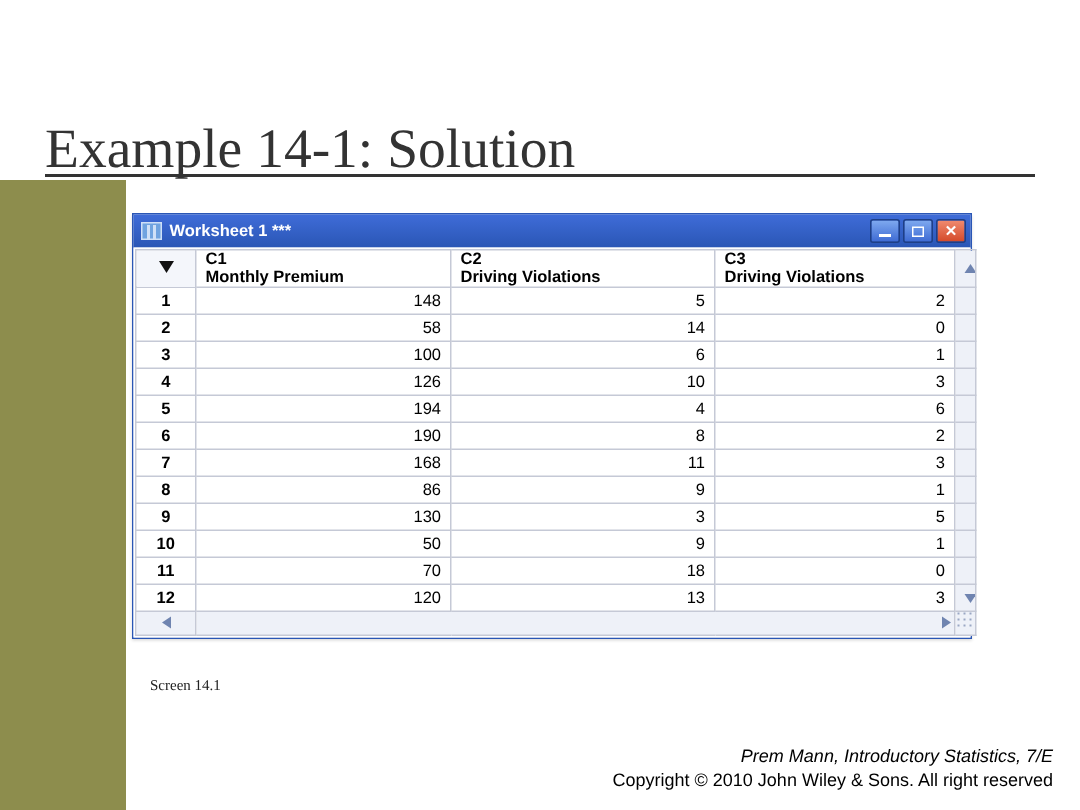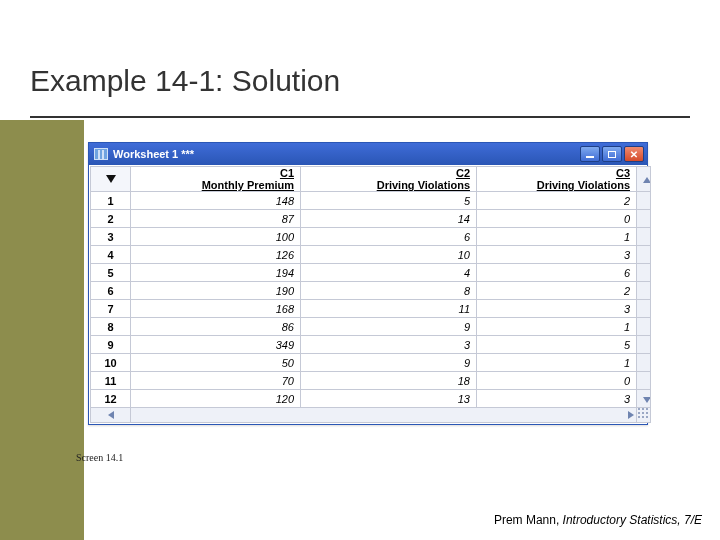--- a/index.html
+++ b/index.html
@@ -19,23 +19,24 @@
     background: #8d8d4d;
   }
   .left-band-top {
     position: absolute;
     left: 0; top: 0;
     width: 84px; height: 120px;
     background: #fff;
   }
   .title {
     position: absolute;
-    left: 30px; top: 64px;
-    font-size: 30px;
+    left: 30px; top: 78px;
+    font-size: 37px;
     color: #333;
+    font-family: Liberation Serif, serif;
   }
   .title-rule {
     position: absolute;
     left: 30px; top: 116px;
     width: 660px;
     border-top: 2px solid #333;
   }
   .window {
     position: absolute;
     left: 88px; top: 142px;
@@ -103,40 +104,40 @@
     height: 18px;
     padding: 0 6px;
     white-space: nowrap;
     overflow: hidden;
   }
   col.rowhdr { width: 40px; }
   col.c1 { width: 170px; }
   col.c2 { width: 176px; }
   col.c3 { width: 160px; }
   col.sbar { width: 14px; }
-  th.colhdr { font-weight: bold; text-align: right; text-decoration: underline; }
+  th.colhdr { font-weight: bold; text-align: left; }
   th.colhdr .sub { display: block; font-weight: bold; }
   th.corner {
     position: relative;
     background: #f4f6fb;
     text-align: center;
   }
   .arrow-down {
     width: 0; height: 0;
     border-left: 5px solid transparent;
     border-right: 5px solid transparent;
     border-top: 8px solid #111;
     display: inline-block;
   }
   th.rowhdr {
     background: #fff;
     font-weight: bold;
     text-align: center;
   }
-  td.cell { text-align: right; font-style: italic; }
+  td.cell { text-align: right; }
   td.sb, th.sb {
     background: #eef1f8;
     padding: 0;
     text-align: center;
   }
   .sb-up, .sb-down, .sb-left, .sb-right, .sb-track, .sb-corner {
     background: #eef1f8;
   }
   .chev {
     width: 0; height: 0; display: inline-block;
@@ -148,34 +149,34 @@
   tr.bsb td, tr.bsb th { height: 14px; padding:0; background:#eef1f8; text-align:center; }
   .sb-corner-dots {
     width: 12px; height: 12px;
     background:
       radial-gradient(#9aa7c4 1px, transparent 1px) 3px 3px/4px 4px,
       #eef1f8;
     display:inline-block;
   }
   .caption {
     position: absolute;
-    left: 76px; top: 452px;
+    left: 100px; top: 452px;
     font-size: 10px;
     color: #222;
     font-family: "Times New Roman", serif;
   }
   .footer {
     position: absolute;
     right: 18px; bottom: 12px;
     font-size: 12px;
     text-align: right;
     color: #000;
     line-height: 1.35;
   }
-  .footer .line1 .auth { font-family: Arial, sans-serif; }
+  .footer .line1 .auth { font-family: Arial, sans-serif; font-style: italic; }
   .footer .line1 .book { font-style: italic; }
 </style>
 </head>
 <body>
 
 <div class="left-band"></div>
 <div class="left-band-top"></div>
 
 <div class="title">Example 14-1: Solution</div>
 <div class="title-rule"></div>
@@ -231,21 +232,21 @@
       <tbody id="tbody">
           <tr>
             <th class="rowhdr">1</th>
             <td class="cell">148</td>
             <td class="cell">5</td>
             <td class="cell">2</td>
             <td class="sb"></td>
           </tr>
           <tr>
             <th class="rowhdr">2</th>
-            <td class="cell">87</td>
+            <td class="cell">58</td>
             <td class="cell">14</td>
             <td class="cell">0</td>
             <td class="sb"></td>
           </tr>
           <tr>
             <th class="rowhdr">3</th>
             <td class="cell">100</td>
             <td class="cell">6</td>
             <td class="cell">1</td>
             <td class="sb"></td>
@@ -280,21 +281,21 @@
           </tr>
           <tr>
             <th class="rowhdr">8</th>
             <td class="cell">86</td>
             <td class="cell">9</td>
             <td class="cell">1</td>
             <td class="sb"></td>
           </tr>
           <tr>
             <th class="rowhdr">9</th>
-            <td class="cell">349</td>
+            <td class="cell">130</td>
             <td class="cell">3</td>
             <td class="cell">5</td>
             <td class="sb"></td>
           </tr>
           <tr>
             <th class="rowhdr">10</th>
             <td class="cell">50</td>
             <td class="cell">9</td>
             <td class="cell">1</td>
             <td class="sb"></td>
@@ -324,13 +325,14 @@
     </table>
   </div>
 </div>
 
 <div class="caption">Screen 14.1</div>
 
 <div class="footer">
   <div class="line1">
     <span class="auth">Prem Mann, </span><span class="book">Introductory Statistics, 7/E</span>
   </div>
+  <div>Copyright © 2010 John Wiley &amp; Sons. All right reserved</div>
 </div>
 
 </body></html>

